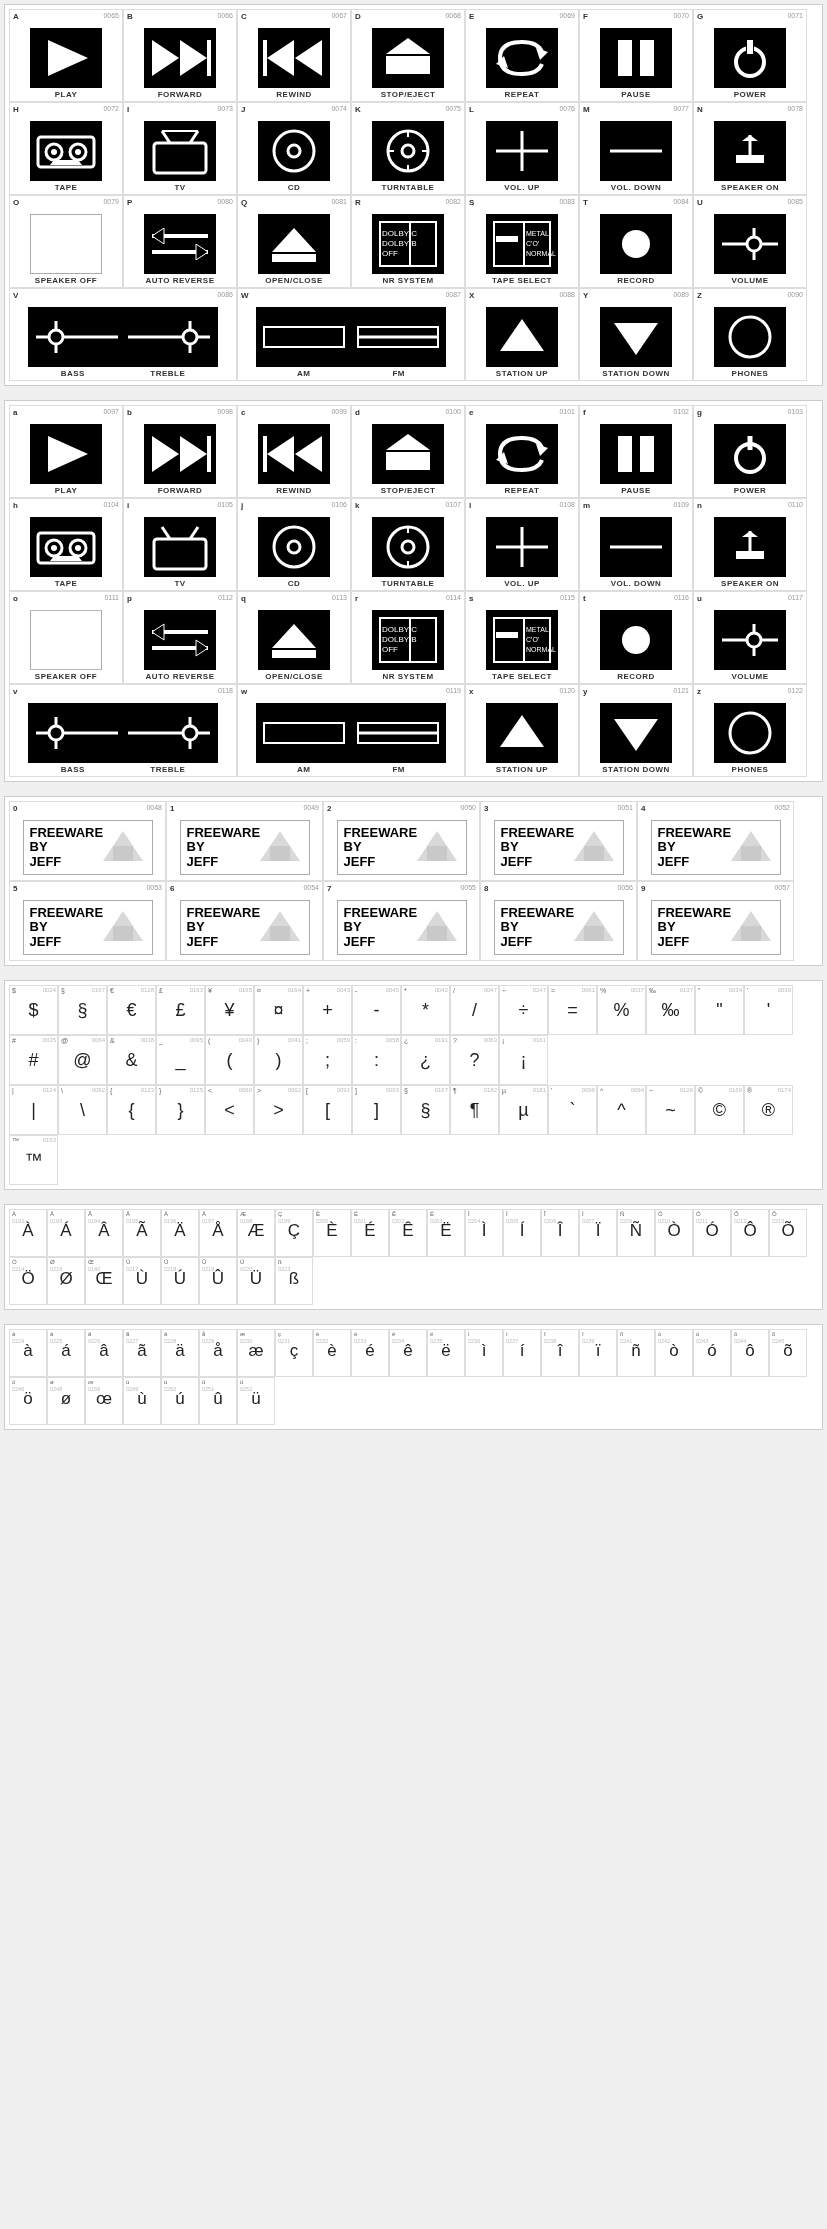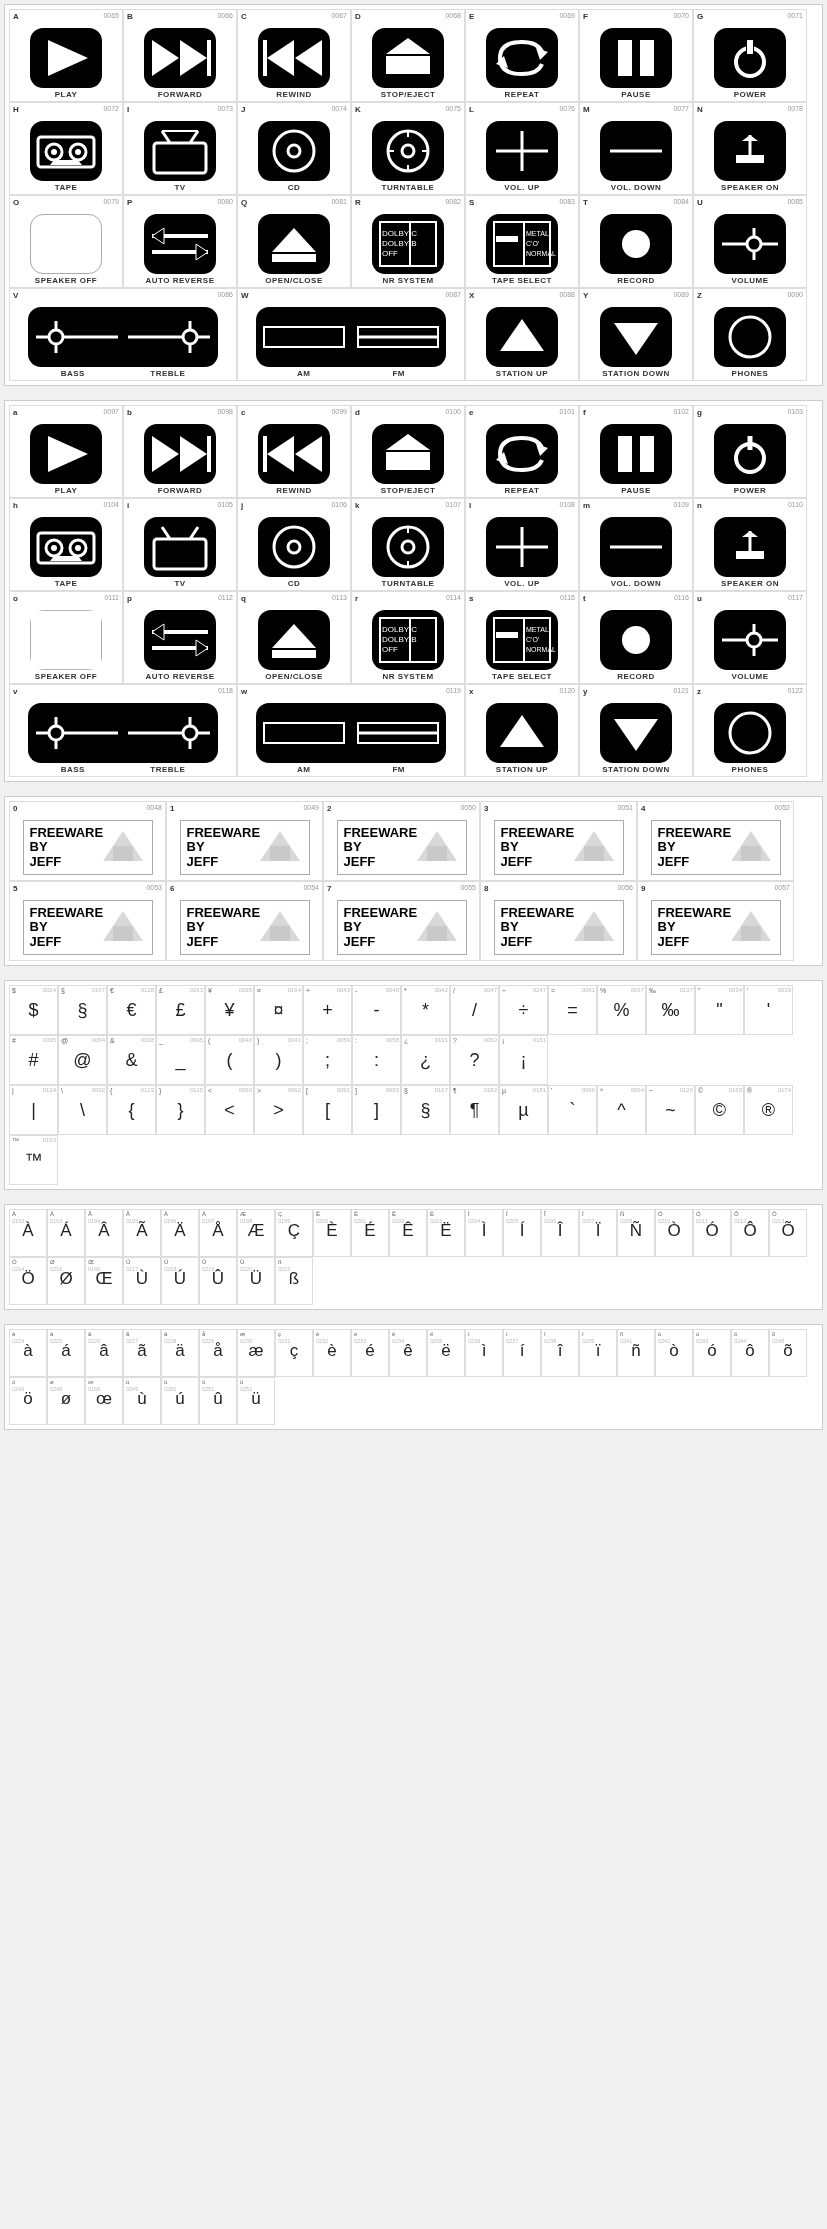--- a/index.html
+++ b/index.html
@@ -48,21 +48,20 @@
       text-align: center;
       font-weight: bold;
       letter-spacing: 0.5px;
     }
     .icon-box {
       background: black;
       display: flex;
       align-items: center;
       justify-content: center;
       margin-top: 14px;
-      border-radius: 13px;
     }
     .icon-box svg {
       display: block;
     }
     
     .large-section .cell {
       width: 114px;
       min-height: 90px;
     }
     .large-section .icon-box {

